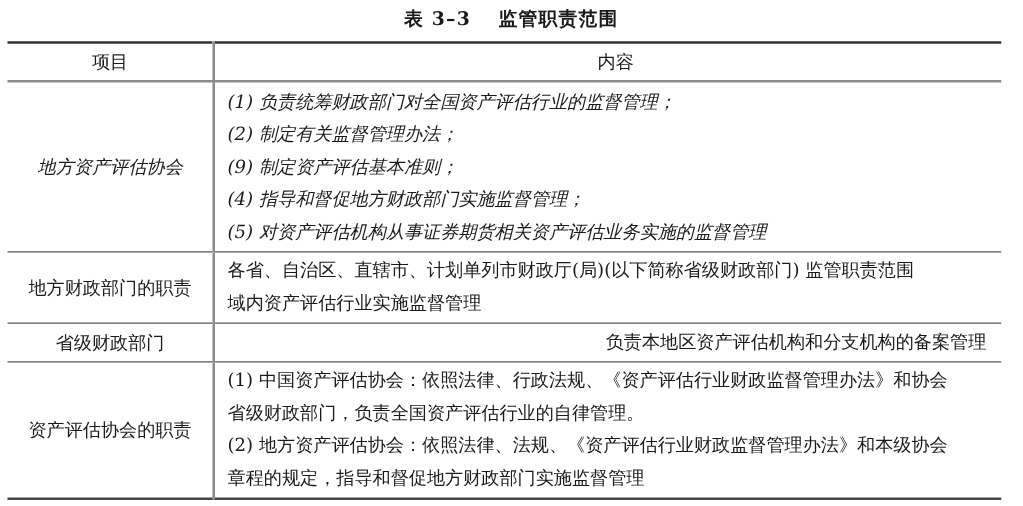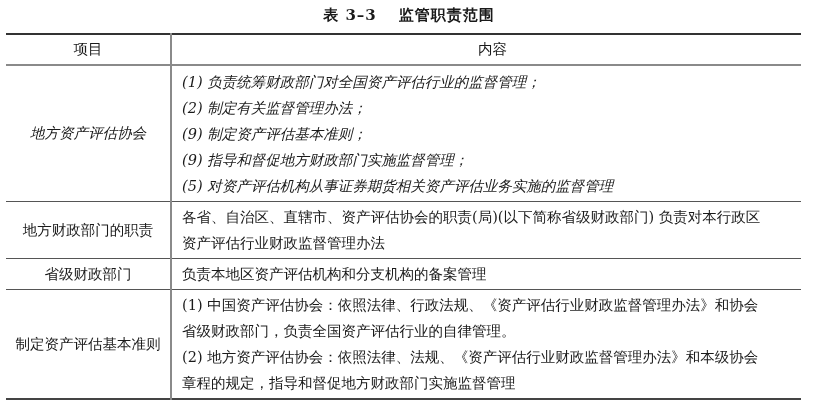--- a/index.html
+++ b/index.html
@@ -56,21 +56,21 @@
     }
     table.duty td.content {
       padding-left: 10px;
       padding-right: 12px;
       line-height: 26px;
     }
     table.duty tr.row + tr.row td { border-top: 1.5px solid #555555; }
     .line { display: block; white-space: nowrap; }
     tr.r1 td { height: 135px; font-style: italic; }
     tr.r2 td { height: 56px; }
-    tr.r3 td { height: 30px; }
+    tr.r3 td { height: 30px; text-align: right; }
     tr.r4 td { height: 108px; }
   </style>
 </head>
 <body>
 
 <div class="caption">
   <span class="num">表 3–3</span><span>监管职责范围</span>
 </div>
 
 <table class="duty">
@@ -80,39 +80,39 @@
       <th class="col-content">内容</th>
     </tr>
   </thead>
   <tbody>
     <tr class="row r1">
       <td class="item">地方资产评估协会</td>
       <td class="content">
         <span class="line">(1) 负责统筹财政部门对全国资产评估行业的监督管理；</span>
         <span class="line">(2) 制定有关监督管理办法；</span>
         <span class="line">(9) 制定资产评估基本准则；</span>
-        <span class="line">(9) 指导和督促地方财政部门实施监督管理；</span>
+        <span class="line">(4) 指导和督促地方财政部门实施监督管理；</span>
         <span class="line">(5) 对资产评估机构从事证券期货相关资产评估业务实施的监督管理</span>
       </td>
     </tr>
     <tr class="row r2">
       <td class="item">地方财政部门的职责</td>
       <td class="content">
-        <span class="line">各省、自治区、直辖市、资产评估协会的职责(局)(以下简称省级财政部门) 负责对本行政区</span>
-        <span class="line">资产评估行业财政监督管理办法</span>
+        <span class="line">各省、自治区、直辖市、计划单列市财政厅(局)(以下简称省级财政部门) 监管职责范围</span>
+        <span class="line">域内资产评估行业实施监督管理</span>
       </td>
     </tr>
     <tr class="row r3">
       <td class="item">省级财政部门</td>
       <td class="content">
         <span class="line">负责本地区资产评估机构和分支机构的备案管理</span>
       </td>
     </tr>
     <tr class="row r4">
-      <td class="item">制定资产评估基本准则</td>
+      <td class="item">资产评估协会的职责</td>
       <td class="content">
         <span class="line">(1) 中国资产评估协会：依照法律、行政法规、《资产评估行业财政监督管理办法》和协会</span>
         <span class="line">省级财政部门，负责全国资产评估行业的自律管理。</span>
         <span class="line">(2) 地方资产评估协会：依照法律、法规、《资产评估行业财政监督管理办法》和本级协会</span>
         <span class="line">章程的规定，指导和督促地方财政部门实施监督管理</span>
       </td>
     </tr>
   </tbody>
 </table>
 

